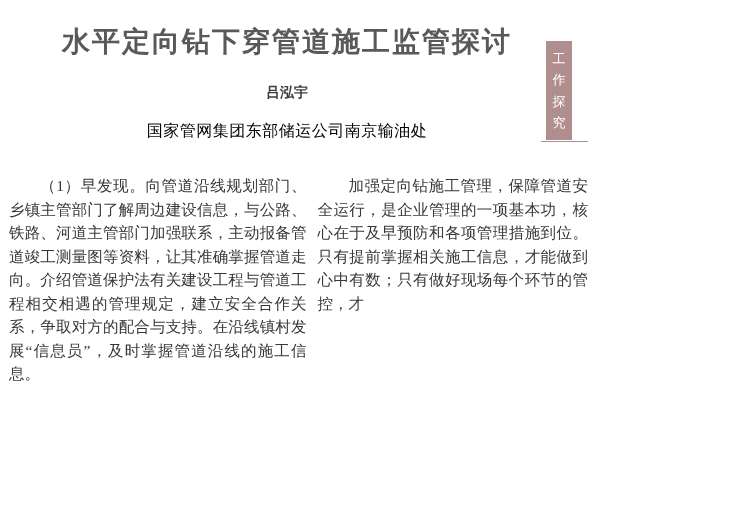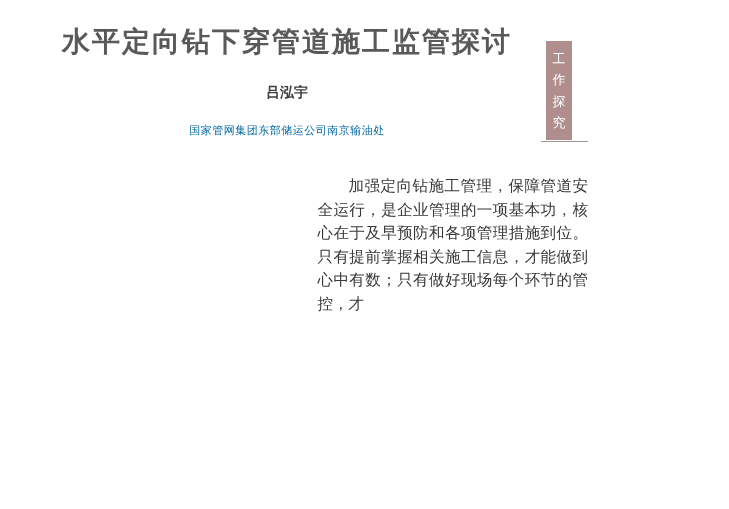--- a/index.html
+++ b/index.html
@@ -27,24 +27,24 @@
   .author {
     margin-top: 24px;
     font-family: "Liberation Sans", "DejaVu Sans", sans-serif;
     font-weight: bold;
     font-size: 14px;
     line-height: 18px;
     color: #3d3d3d;
   }
   .affiliation {
     margin-top: 21px;
-    font-size: 11px;
+    font-size: 16px;
     line-height: 17px;
     letter-spacing: 0.5px;
-    color: #0369a1;
+    color: #000000;
     font-family: Liberation Serif, serif;
   }
 
   
   .columns {
     display: flex;
     margin: 35px 0 0 9px;
     gap: 11px;
     font-size: 15.5px;
     line-height: 23.5px;
@@ -90,20 +90,21 @@
 <div class="page">
 
   <div class="masthead">
     <h1 class="title">水平定向钻下穿管道施工监管探讨</h1>
     <div class="author">吕泓宇</div>
     <div class="affiliation">国家管网集团东部储运公司南京输油处</div>
   </div>
 
   <div class="columns">
     <div class="col-left">
+      <p class="indent">（1）早发现。向管道沿线规划部门、乡镇主管部门了解周边建设信息，与公路、铁路、河道主管部门加强联系，主动报备管道竣工测量图等资料，让其准确掌握管道走向。介绍管道保护法有关建设工程与管道工程相交相遇的管理规定，建立安全合作关系，争取对方的配合与支持。在沿线镇村发展“信息员”，及时掌握管道沿线的施工信息。</p>
     </div>
     <div class="col-right">
       <p class="indent">加强定向钻施工管理，保障管道安全运行，是企业管理的一项基本功，核心在于及早预防和各项管理措施到位。只有提前掌握相关施工信息，才能做到心中有数；只有做好现场每个环节的管控，才</p>
     </div>
   </div>
 
   <div class="side-tab">
     <span>工</span>
     <span>作</span>
     <span>探</span>

